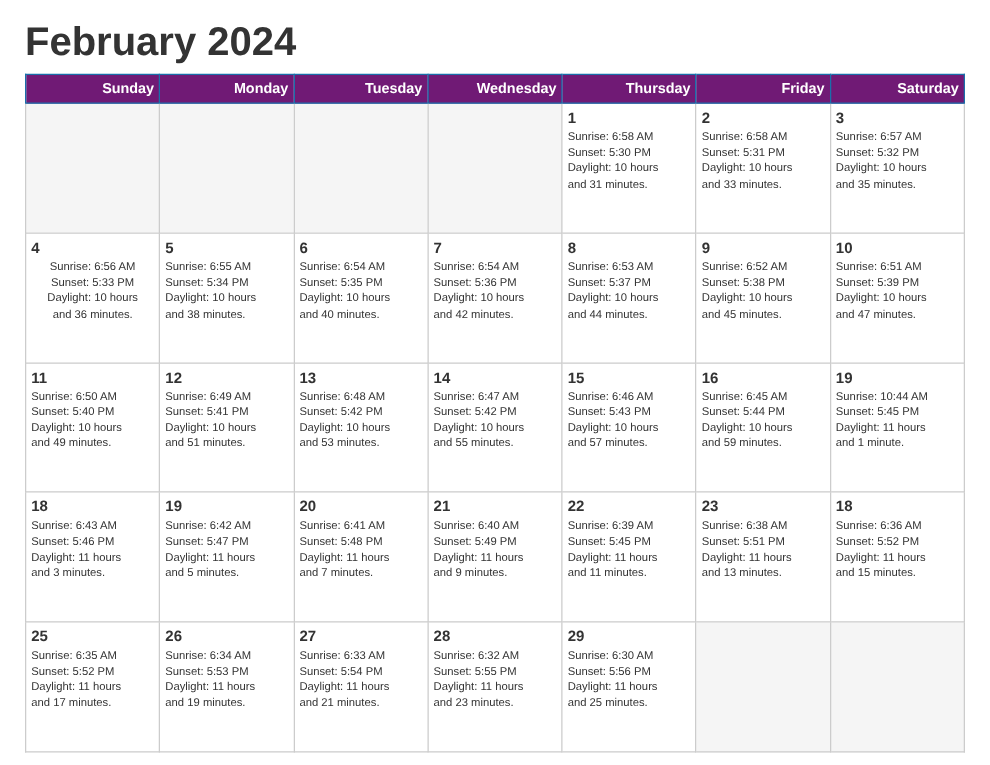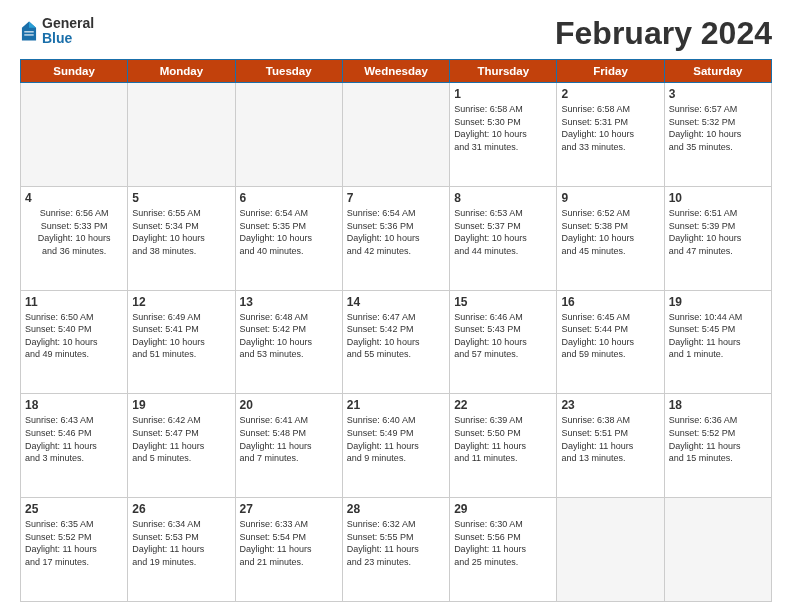--- a/index.html
+++ b/index.html
@@ -61,26 +61,26 @@
       color: #555;
     }
     .calendar {
       flex: 1;
       border: 1px solid #ccc;
       border-collapse: collapse;
       width: 100%;
       table-layout: fixed;
     }
     .calendar th {
-      background: #c2410c;
+      background: #701a75;
       color: #fff;
       font-size: 11.5px;
       font-weight: bold;
       padding: 5px 4px;
-      text-align: center;
+      text-align: right;
       border: 1px solid #1a6faa;
     }
     .calendar td {
       border: 1px solid #ccc;
       vertical-align: top;
       padding: 4px 4px;
       font-size: 9.5px;
       color: #333;
       height: 88px;
       background: #fff;
@@ -102,32 +102,20 @@
     }
     tr:last-child td {
       border-bottom: 1px solid #ccc;
     }
   </style>
 </head>
 <body>
 
 <div class="page">
   <div class="header">
-    <div class="logo">
-      <svg class="logo-icon" viewBox="0 0 22 28" xmlns="http://www.w3.org/2000/svg">
-        <polygon points="11,2 20,10 20,26 2,26 2,10" fill="#1a6faa"></polygon>
-        <polygon points="11,2 20,10 11,10" fill="#2a9fd6"></polygon>
-        <rect x="5" y="14" width="12" height="2" fill="white" opacity="0.7"></rect>
-        <rect x="5" y="18" width="12" height="2" fill="white" opacity="0.7"></rect>
-      </svg>
-      <div class="logo-text">
-        <span class="logo-general">General</span>
-        <span class="logo-blue">Blue</span>
-      </div>
-    </div>
     <div class="title-block">
       <div class="month-title">February 2024</div>
     </div>
   </div>
 
   <table class="calendar">
     <thead>
       <tr>
       <th>Sunday</th>
           <th>Monday</th>
@@ -293,21 +281,21 @@
           <td>
             <span class="day-num">21</span>
             <div class="day-info" style="white-space: pre-line;">Sunrise: 6:40 AM
 Sunset: 5:49 PM
 Daylight: 11 hours
 and 9 minutes.</div>
           </td>
           <td>
             <span class="day-num">22</span>
             <div class="day-info" style="white-space: pre-line;">Sunrise: 6:39 AM
-Sunset: 5:50 PM
+Sunset: 5:45 PM
 Daylight: 11 hours
 and 11 minutes.</div>
           </td>
           <td>
             <span class="day-num">23</span>
             <div class="day-info" style="white-space: pre-line;">Sunrise: 6:38 AM
 Sunset: 5:51 PM
 Daylight: 11 hours
 and 13 minutes.</div>
           </td>

